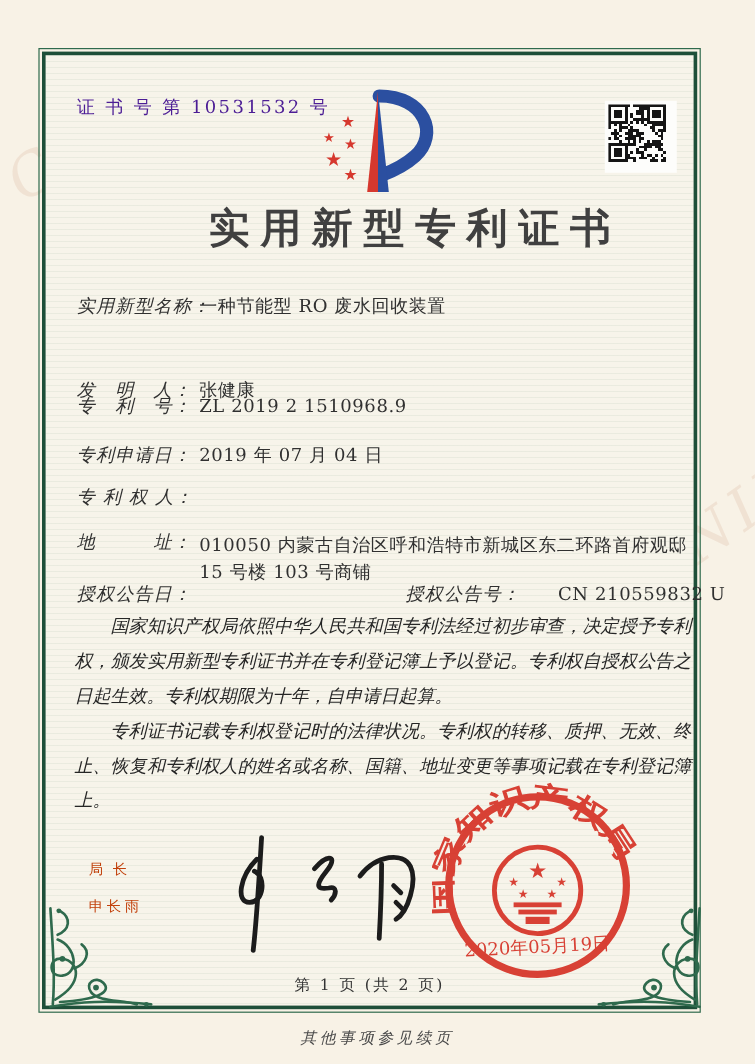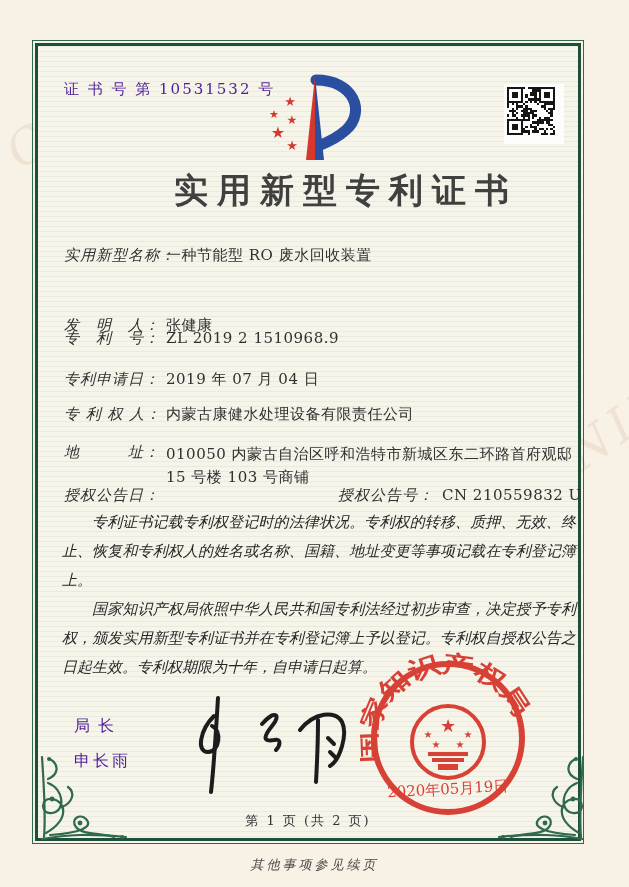--- a/index.html
+++ b/index.html
@@ -60,32 +60,32 @@
     text-align:center;
     font-size:34px;font-weight:bold;letter-spacing:9px;
     color:#404040;
   }
 
   .field-label{position:absolute;left:64px;font-size:15px;letter-spacing:1px;color:#303030;white-space:pre;font-style:italic;}
   .field-value{position:absolute;left:166px;font-size:15px;letter-spacing:0.5px;color:#303030;}
   .r1{top:246px;} .r2{top:288px;margin-top:28px;} .r3{top:329px;} .r4{top:370px;}
   .r5{top:405px;} .r6{top:443px;} .r7{top:486px;}
   .addr{width:408px;line-height:23px;}
-  .label2{left:338px;} .value2{left:442px;}
+  .label2{left:338px;} .value2{left:465px;}
 
   .legal{
     position:absolute;left:62px;top:508px;width:514px;
     font-size:15px;line-height:29px;
     font-style:italic;
     text-align:justify;
     color:#262626;
   }
   .legal p{margin:0;text-indent:2em;}
 
-  .official{position:absolute;left:74px;top:716px;font-size:16px;color:#4c1d95;}
+  .official{position:absolute;left:74px;top:716px;font-size:12px;color:#c2410c;}
   .official .t{letter-spacing:8px;}
   .official .n{margin-top:14px;letter-spacing:3px;}
   .signature{position:absolute;left:178px;top:686px;width:180px;height:116px;}
 
   .seal{position:absolute;left:360px;top:650px;width:176px;height:176px;opacity:0.93;}
 
   .page-num{
     position:absolute;left:32px;top:812px;width:552px;
     text-align:center;font-size:13px;letter-spacing:2px;color:#333;
   }
@@ -407,32 +407,31 @@
   <span class="field-label r2">发　明　人：</span>
   <span class="field-value r2">张健康</span>
 
   <span class="field-label r3">专　利　号：</span>
   <span class="field-value r3">ZL 2019 2 1510968.9</span>
 
   <span class="field-label r4">专利申请日：</span>
   <span class="field-value r4">2019 年 07 月 04 日</span>
 
   <span class="field-label r5">专 利 权 人：</span>
-  <span class="field-value r5">内蒙古康健水处理设备有限责任公司</span>
 
   <span class="field-label r6">地　　　址：</span>
   <span class="field-value r6 addr">010050 内蒙古自治区呼和浩特市新城区东二环路首府观邸 15 号楼 103 号商铺</span>
 
   <span class="field-label r7">授权公告日：</span>
   <span class="field-label r7 label2">授权公告号：</span>
   <span class="field-value r7 value2">CN 210559832 U</span>
 
   <div class="legal">
+    <p>国家知识产权局依照中华人民共和国专利法经过初步审查，决定授予专利权，颁发实用新型专利证书并在专利登记簿上予以登记。专利权自授权公告之日起生效。专利权期限为十年，自申请日起算。</p>
     <p>专利证书记载专利权登记时的法律状况。专利权的转移、质押、无效、终止、恢复和专利权人的姓名或名称、国籍、地址变更等事项记载在专利登记簿上。</p>
-    <p>国家知识产权局依照中华人民共和国专利法经过初步审查，决定授予专利权，颁发实用新型专利证书并在专利登记簿上予以登记。专利权自授权公告之日起生效。专利权期限为十年，自申请日起算。</p>
   </div>
 
   <div class="official">
     <div class="t">局长</div>
     <div class="n">申长雨</div>
   </div>
 
   <svg class="signature" viewBox="0 0 180 116">
     <g fill="none" stroke="#1c1c1c" stroke-width="4" stroke-linecap="round" stroke-linejoin="round">
       <path d="M36,30 C22,44 18,66 30,66 C42,66 44,44 34,40"></path>

